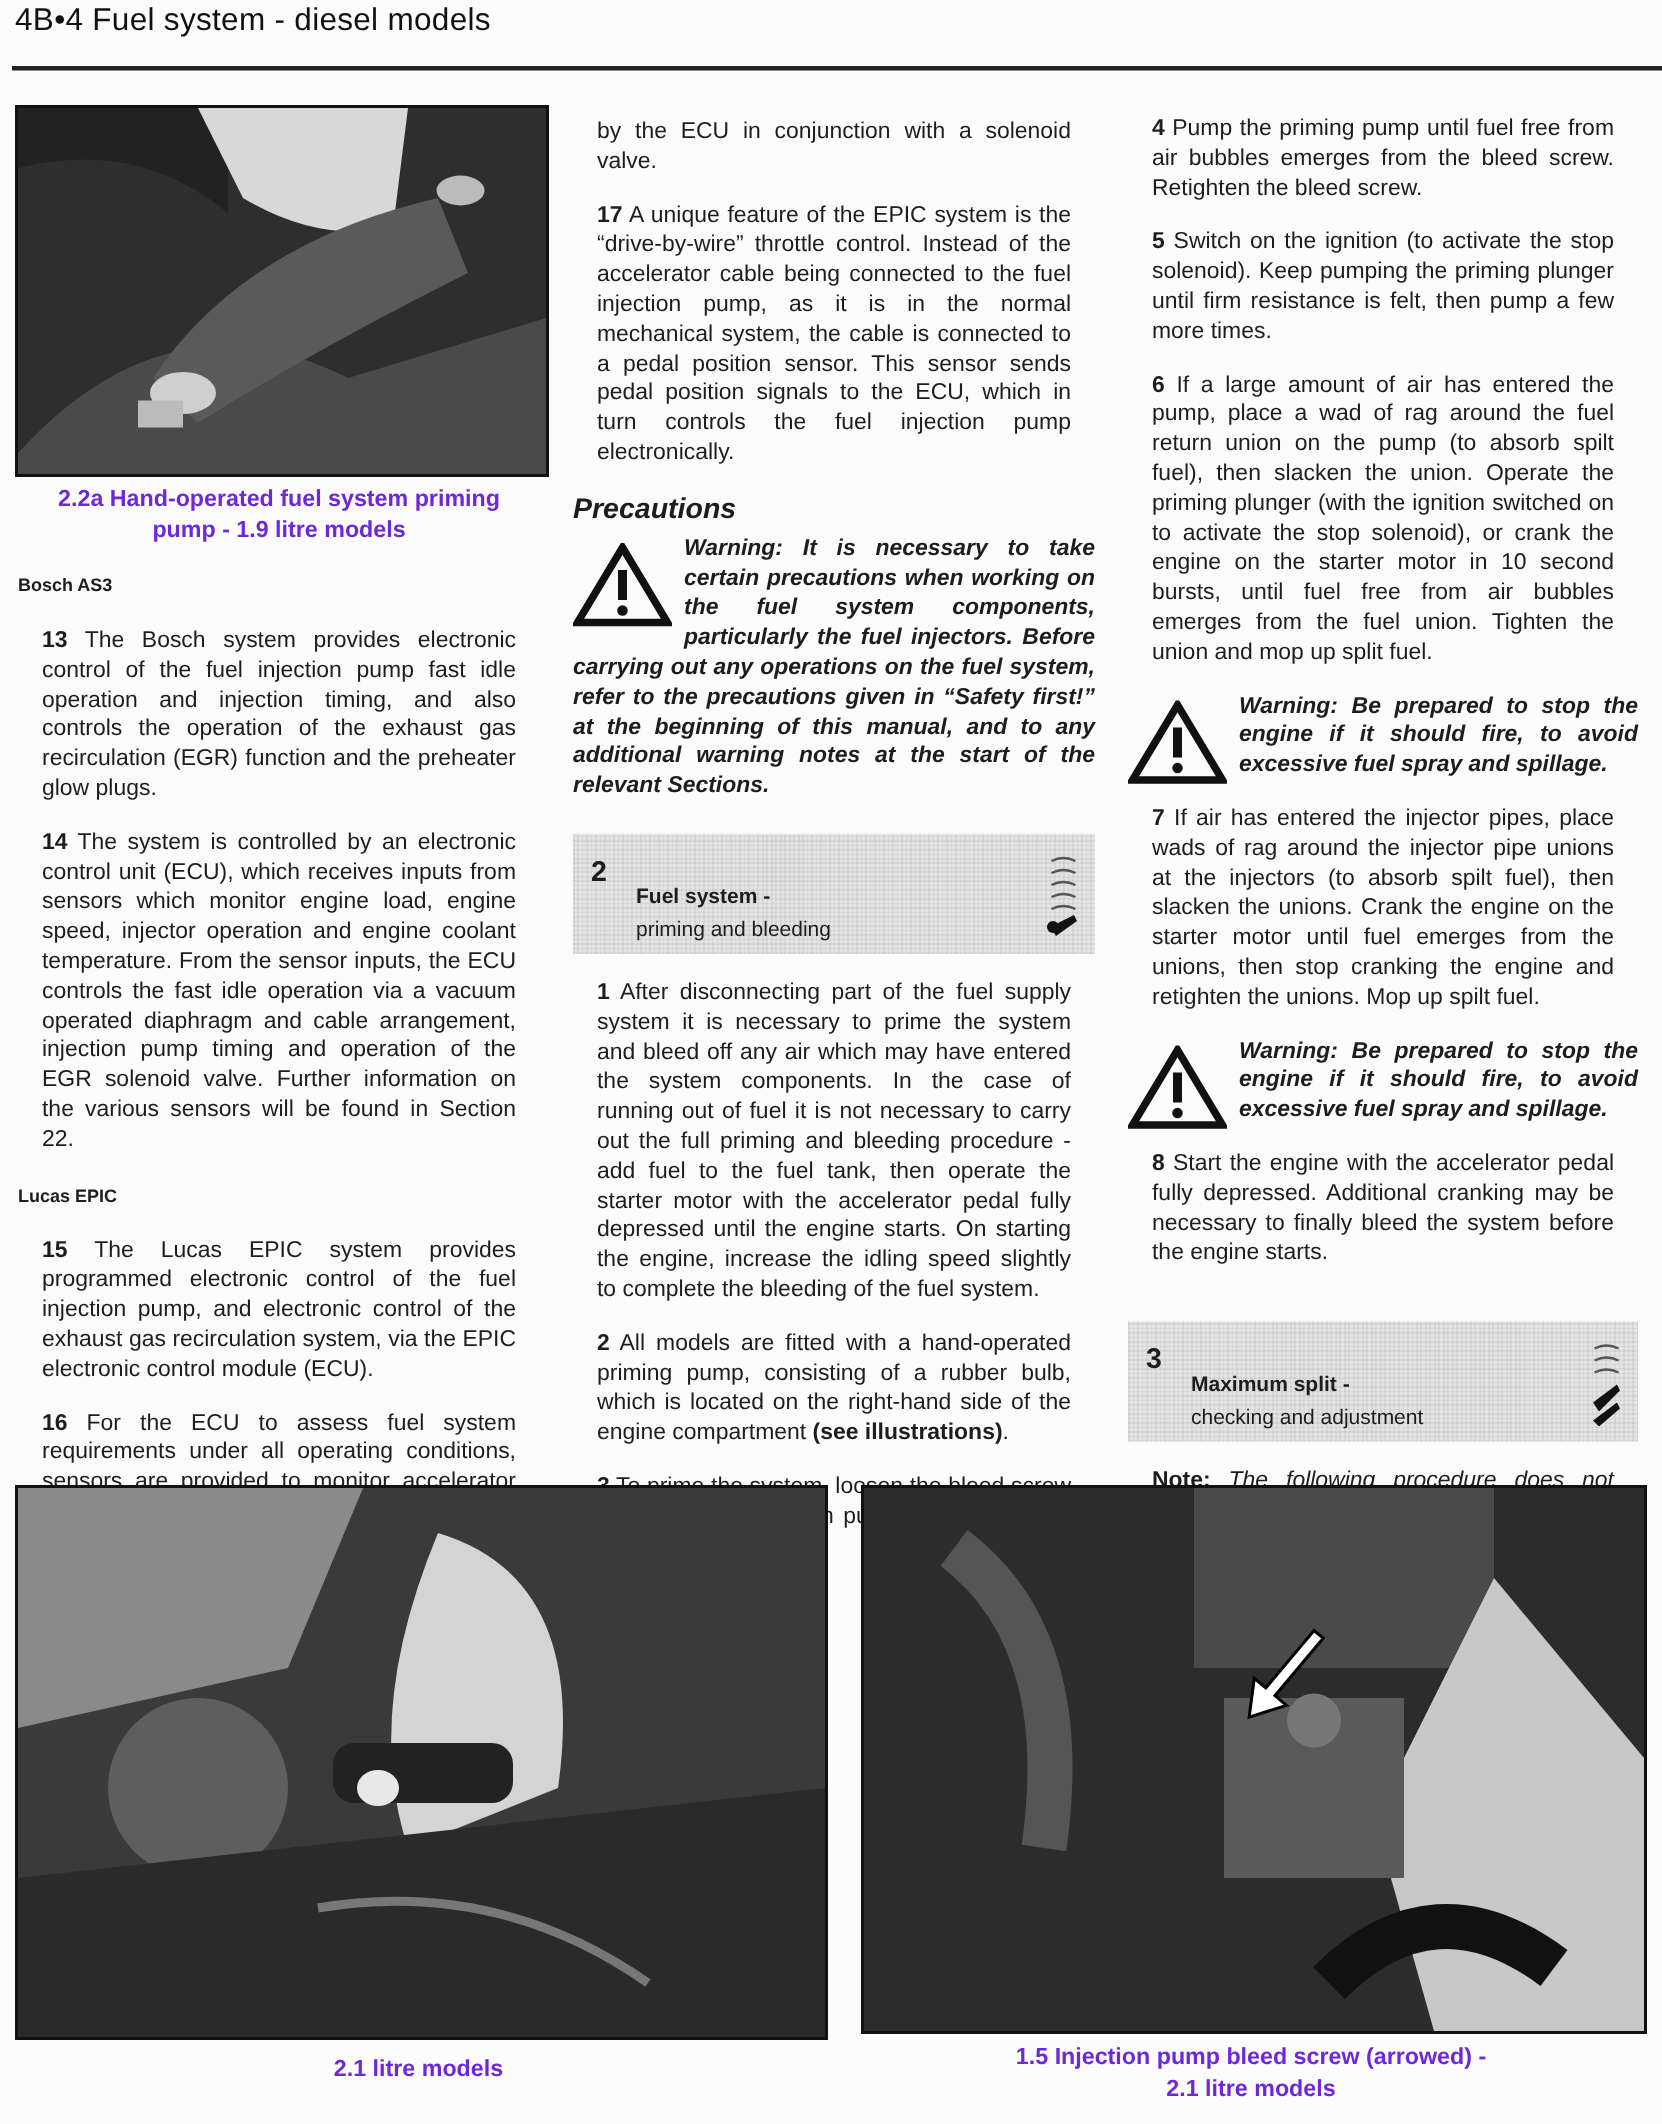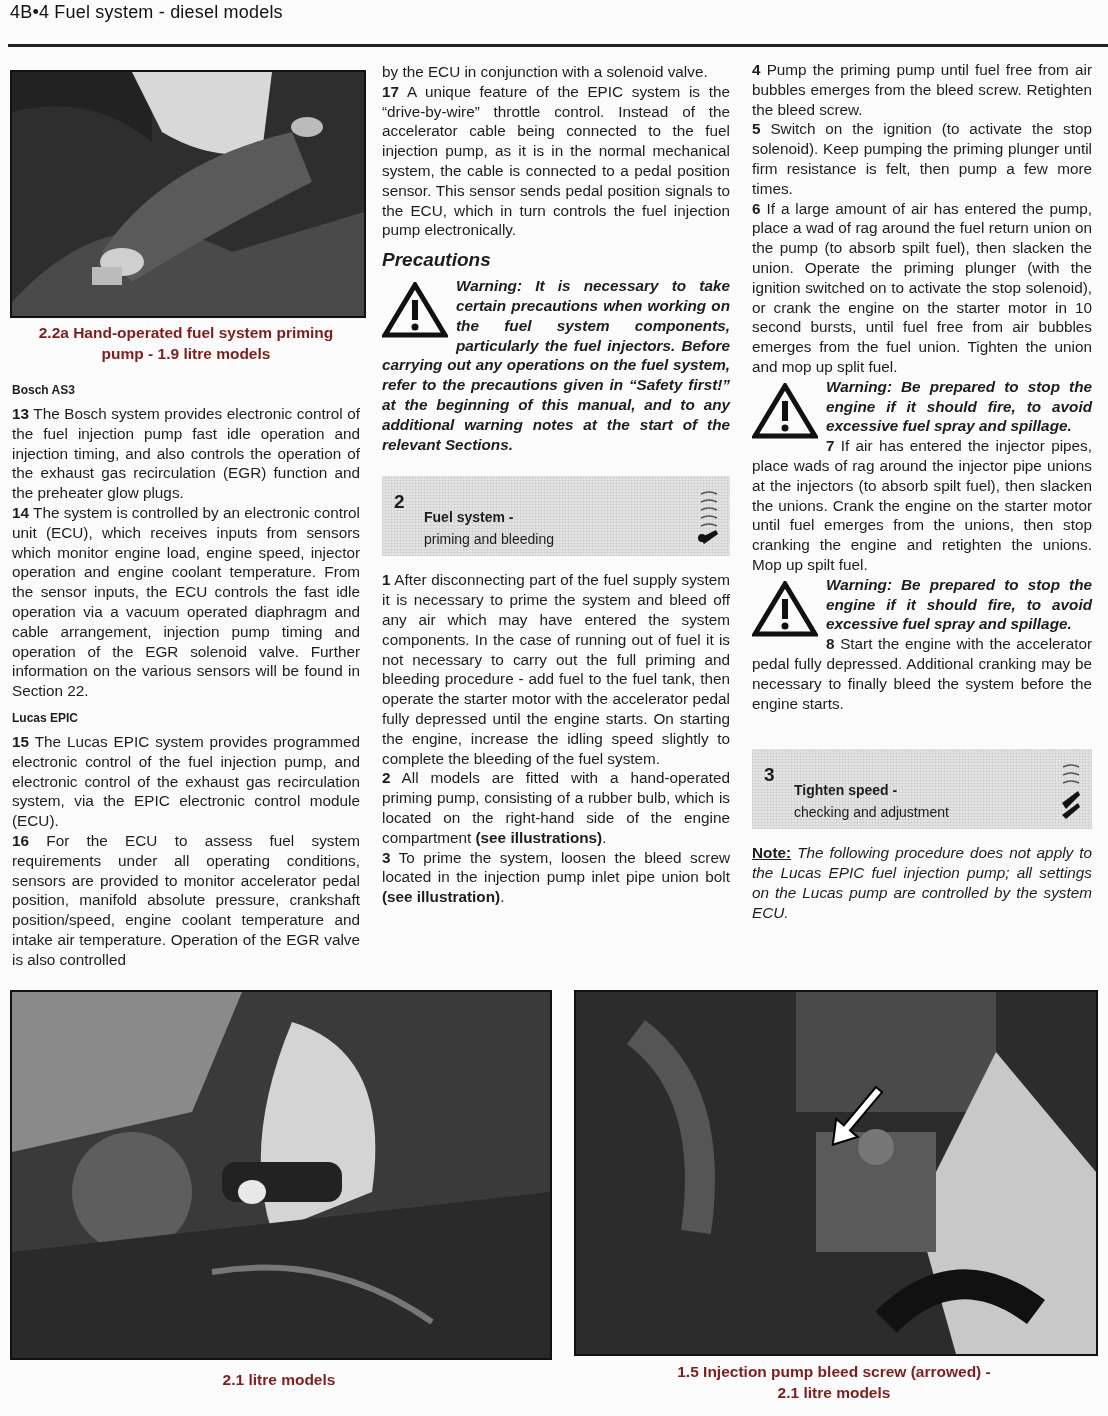--- a/index.html
+++ b/index.html
@@ -3,40 +3,40 @@
 <meta charset="utf-8">
 <style>
   html, body { margin: 0; padding: 0; }
   body {
     width: 1108px; height: 1416px; position: relative; overflow: hidden;
     background: #fbfbfb; color: #1a1a1a;
     font-family: "Liberation Sans", "DejaVu Sans", sans-serif;
   }
   .header-title {
     position: absolute; left: 10px; top: 2px;
-    font-size: 18px; letter-spacing: 0.2px; color: #111;
+    font-size: 21px; letter-spacing: 0.2px; color: #111;
   }
   .header-rule {
     position: absolute; left: 8px; top: 44px; width: 1100px; height: 3px;
     background: #222;
   }
   .photo {
     position: absolute; border: 2px solid #111; overflow: hidden;
     background: #3a3a3a;
   }
   .photo svg { width: 100%; height: 100%; display: block; }
   .caption {
     position: absolute; text-align: center; font-weight: bold;
-    font-size: 15.5px; line-height: 21px; color: #7f1d1d;
+    font-size: 15.5px; line-height: 21px; color: #6d28d9;
   }
   .col {
     position: absolute; font-size: 15.3px; line-height: 19.8px; color: #1d1d1d;
     text-align: justify;
   }
-  .col p { margin: 0; }
+  .col p { margin: 16px; }
   .num { font-weight: bold; }
   .subhead { font-weight: bold; font-size: 12px; line-height: 22px; margin: 6px 0 3px 0; }
   .precautions-head { font-weight: bold; font-style: italic; font-size: 19px; line-height: 24px; margin: 8px 0 4px 0; }
   .warning { position: relative; font-weight: bold; font-style: italic; }
   .warning .tri {
     float: left; width: 66px; height: 56px; margin: 6px 8px 0 0;
   }
   .warning-text { text-indent: 0; }
   .section-box {
     position: relative; height: 80px;
@@ -133,21 +133,21 @@
       <polygon points="33,3 63,53 3,53" fill="none" stroke="#111" stroke-width="5"></polygon>
       <rect x="30" y="18" width="6" height="20" fill="#111"></rect>
       <circle cx="33" cy="45" r="3.5" fill="#111"></circle>
     </svg>
     <span>Warning: Be prepared to stop the engine if it should fire, to avoid excessive fuel spray and spillage.</span>
   </div>
   <p><span class="num">8</span><span> Start the engine with the accelerator pedal fully depressed. Additional cranking may be necessary to finally bleed the system before the engine starts.</span></p>
   <div class="section-box" style="margin-top:36px;">
     <span class="snum">3</span>
     <div class="stitle">
-      <b>Tighten speed -</b><br>
+      <b>Maximum split -</b><br>
       <span>checking and adjustment</span>
     </div>
     <svg class="wrench" viewBox="0 0 26 58">
       <g fill="none" stroke="#555" stroke-width="1.5">
         <path d="M5 6 q8 -4 16 0 M5 14 q8 -4 16 0 M5 22 q8 -4 16 0"></path>
       </g>
       <path d="M4 42 L20 30 L22 34 L8 48 Z" fill="#111"></path>
       <path d="M4 54 L20 42 L22 46 L8 58 Z" fill="#111"></path>
     </svg>
   </div>

